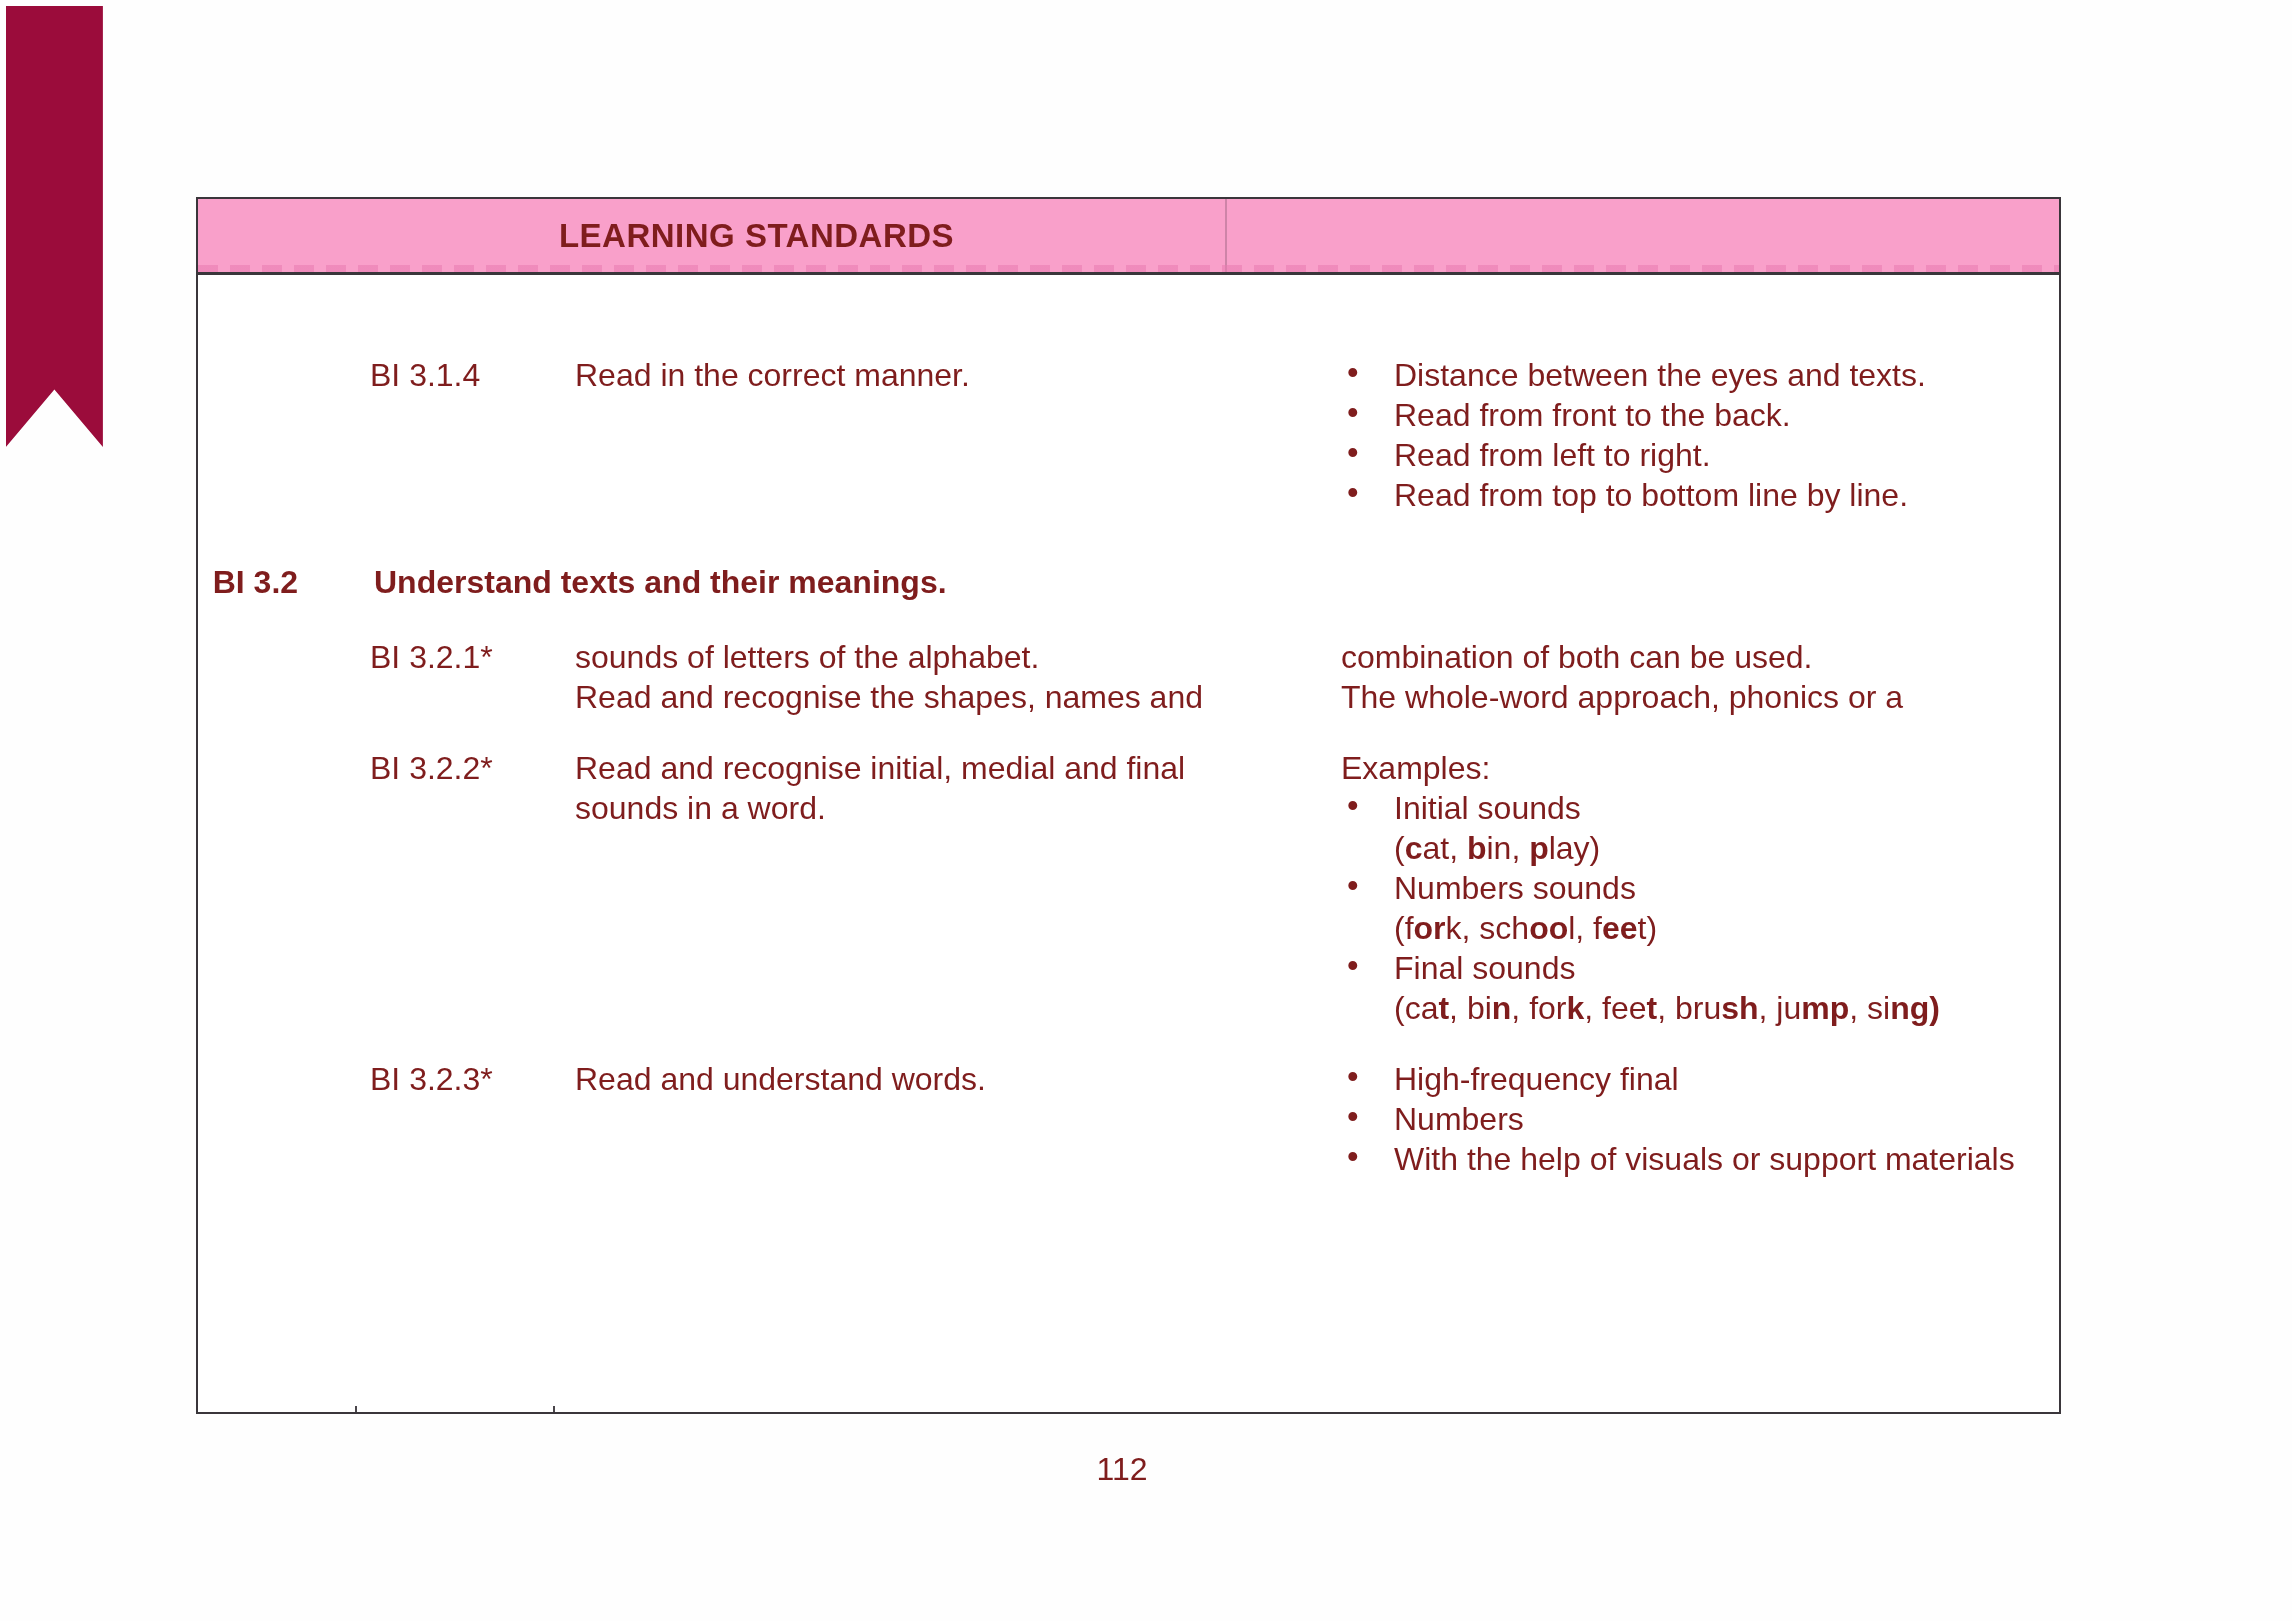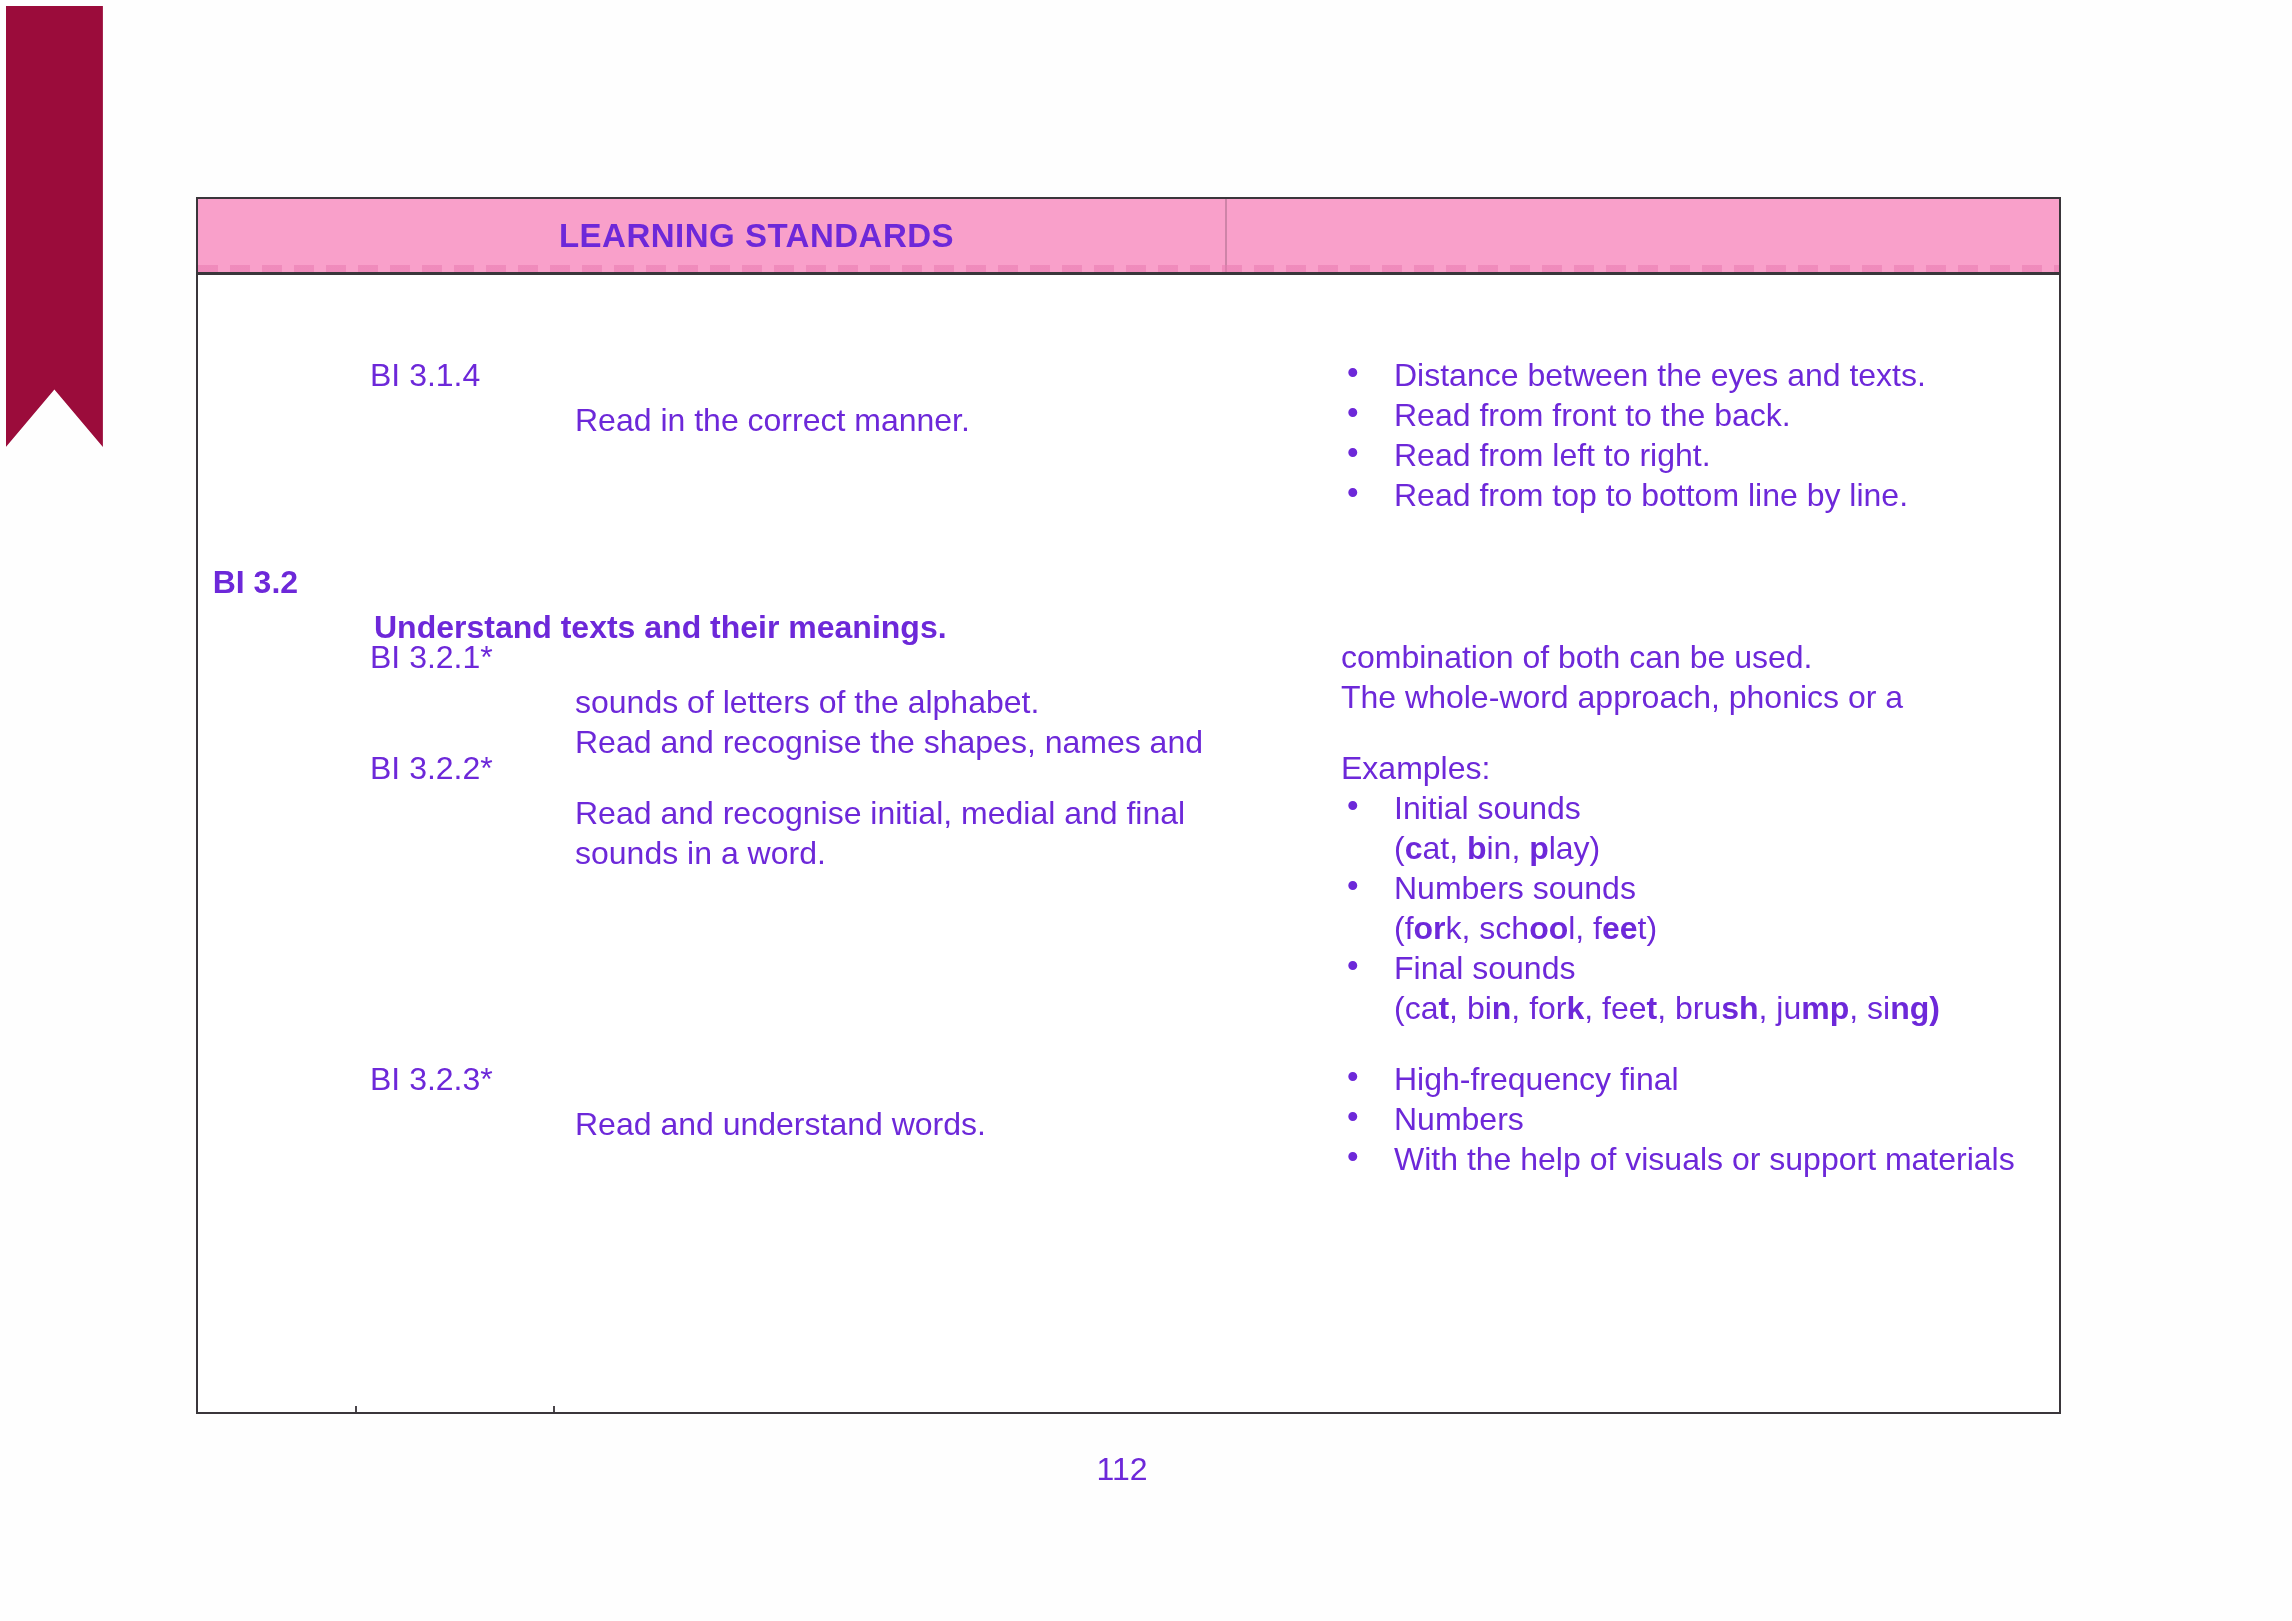--- a/index.html
+++ b/index.html
@@ -1,18 +1,18 @@
 <!DOCTYPE html>
 <html><head>
 <meta charset="utf-8">
 <style>
   html,body { margin:0; padding:0; background:#ffffff; }
   .page {
     position:relative; width:2293px; height:1621px;
-    background:#fefefe; color:#6d28d9;
+    background:#fefefe; color:#7f1d1d;
     font-family:"Liberation Sans", sans-serif;
     font-size:32px; overflow:hidden;
   }
   .ribbon {
     position:absolute; left:5.9px; top:5.9px; width:97px; height:441px;
     clip-path:polygon(0 0, 100% 0, 100% 100%, 50% 87%, 0 100%);
   }
   .std-table {
     position:absolute; left:196px; top:197px;
     width:1861px; height:1213px;
@@ -36,21 +36,21 @@
     position:absolute; left:0; right:0; bottom:0; height:6.9px;
     background:repeating-linear-gradient(90deg,
       rgba(232,122,176,.55) 0 19.6px, rgba(232,122,176,0) 19.6px 32px);
   }
   .tick { position:absolute; bottom:0; width:2px; height:5.9px; background:#4a464b; }
   .tick.t1 { left:157px; } .tick.t2 { left:355px; }
 
   .std-row { position:absolute; left:0; right:0; line-height:40px; }
   .std-row .code { position:absolute; left:172px; white-space:nowrap; }
   .std-row.main .code { left:14.7px; font-weight:bold; }
-  .std-row .std-lines { position:absolute; left:377px; width:686px;margin-top:45px; }
+  .std-row .std-lines { position:absolute; left:377px; width:686px; }
   .std-row.main .std-lines { left:176px; width:931px; font-weight:bold; }
 
   .r1 { top:156px; } .r2 { top:363px; } .r3 { top:438px; }
   .r4 { top:549px; } .r5 { top:860px; }
 
   .notes { position:absolute; left:1143px; width:755px; line-height:40px; }
   .n1 { top:156px; } .n2 { top:438px; } .n3 { top:549px; } .n4 { top:860px; }
 
   .note-line { position:relative; }
   .note-line .bullet-glyph {

